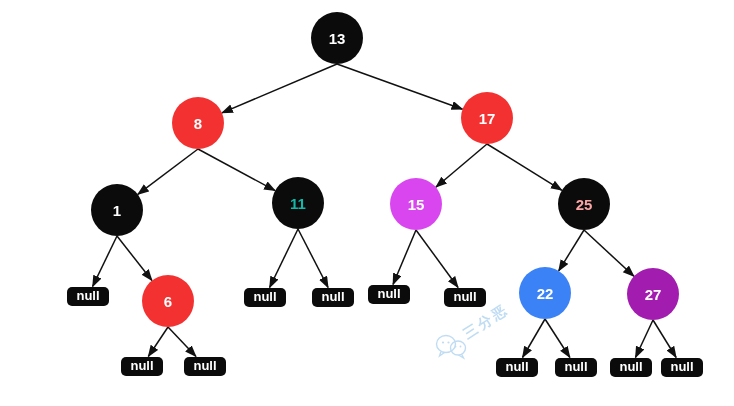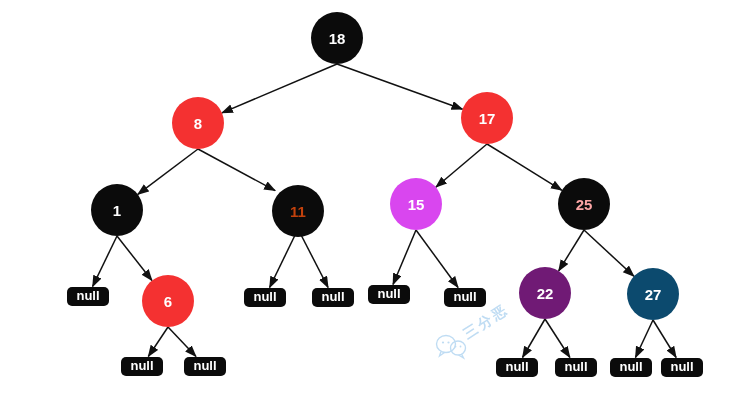--- a/index.html
+++ b/index.html
@@ -95,30 +95,30 @@
         <line x1="168" y1="327" x2="148.33333333333334" y2="356.5" stroke="#111111" stroke-width="1.5" marker-end="url(#arrowhead)"></line>
         <line x1="168" y1="327" x2="195.98717948717947" y2="356.5" stroke="#111111" stroke-width="1.5" marker-end="url(#arrowhead)"></line>
         <line x1="545" y1="319" x2="522.5416666666666" y2="357.5" stroke="#111111" stroke-width="1.5" marker-end="url(#arrowhead)"></line>
         <line x1="545" y1="319" x2="569.8645833333334" y2="357.5" stroke="#111111" stroke-width="1.5" marker-end="url(#arrowhead)"></line>
         <line x1="653" y1="320" x2="635.4468085106383" y2="357.5" stroke="#111111" stroke-width="1.5" marker-end="url(#arrowhead)"></line>
         <line x1="653" y1="320" x2="676.1382978723404" y2="357.5" stroke="#111111" stroke-width="1.5" marker-end="url(#arrowhead)"></line>
       </g>
   </svg>
 
   <div id="node-layer">
-      <div class="tree-node" style="left: 311px; top: 12px; height: 52px; width: 52px; background: rgb(11, 11, 11); color: rgb(255, 255, 255);">18</div>
+      <div class="tree-node" style="left: 311px; top: 12px; height: 52px; width: 52px; background: rgb(11, 11, 11); color: rgb(255, 255, 255);">13</div>
       <div class="tree-node" style="left: 172px; top: 97px; height: 52px; width: 52px; background: rgb(244, 49, 49); color: rgb(255, 255, 255);">8</div>
       <div class="tree-node" style="left: 461px; top: 92px; height: 52px; width: 52px; background: rgb(244, 49, 49); color: rgb(255, 255, 255);">17</div>
       <div class="tree-node" style="left: 91px; top: 184px; height: 52px; width: 52px; background: rgb(11, 11, 11); color: rgb(255, 255, 255);">1</div>
-      <div class="tree-node" style="left: 272px; top: 185px; height: 52px; width: 52px; background: rgb(11, 11, 11); color: #c2410c;">11</div>
+      <div class="tree-node" style="left: 272px; top: 177px; height: 52px; width: 52px; background: rgb(11, 11, 11); color: #14b8a6;">11</div>
       <div class="tree-node" style="left: 390px; top: 178px; height: 52px; width: 52px; background: #d946ef; color: rgb(255, 255, 255);">15</div>
       <div class="tree-node" style="left: 558px; top: 178px; height: 52px; width: 52px; background: rgb(11, 11, 11); color: #fca5a5;">25</div>
       <div class="tree-node" style="left: 142px; top: 275px; height: 52px; width: 52px; background: rgb(244, 49, 49); color: rgb(255, 255, 255);">6</div>
-      <div class="tree-node" style="left: 519px; top: 267px; height: 52px; width: 52px; background: #701a75; color: rgb(255, 255, 255);">22</div>
-      <div class="tree-node" style="left: 627px; top: 268px; height: 52px; width: 52px; background: #0c4a6e; color: rgb(255, 255, 255);">27</div>
+      <div class="tree-node" style="left: 519px; top: 267px; height: 52px; width: 52px; background: #3b82f6; color: rgb(255, 255, 255);">22</div>
+      <div class="tree-node" style="left: 627px; top: 268px; height: 52px; width: 52px; background: #a21caf; color: rgb(255, 255, 255);">27</div>
       <div class="null-leaf" style="left: 67px; top: 286.5px; width: 42px; height: 19px; background: rgb(11, 11, 11); color: rgb(255, 255, 255);">null</div>
       <div class="null-leaf" style="left: 244px; top: 287.5px; width: 42px; height: 19px; background: rgb(11, 11, 11); color: rgb(255, 255, 255);">null</div>
       <div class="null-leaf" style="left: 312px; top: 287.5px; width: 42px; height: 19px; background: rgb(11, 11, 11); color: rgb(255, 255, 255);">null</div>
       <div class="null-leaf" style="left: 368px; top: 284.5px; width: 42px; height: 19px; background: rgb(11, 11, 11); color: rgb(255, 255, 255);">null</div>
       <div class="null-leaf" style="left: 444px; top: 287.5px; width: 42px; height: 19px; background: rgb(11, 11, 11); color: rgb(255, 255, 255);">null</div>
       <div class="null-leaf" style="left: 121px; top: 356.5px; width: 42px; height: 19px; background: rgb(11, 11, 11); color: rgb(255, 255, 255);">null</div>
       <div class="null-leaf" style="left: 184px; top: 356.5px; width: 42px; height: 19px; background: rgb(11, 11, 11); color: rgb(255, 255, 255);">null</div>
       <div class="null-leaf" style="left: 496px; top: 357.5px; width: 42px; height: 19px; background: rgb(11, 11, 11); color: rgb(255, 255, 255);">null</div>
       <div class="null-leaf" style="left: 555px; top: 357.5px; width: 42px; height: 19px; background: rgb(11, 11, 11); color: rgb(255, 255, 255);">null</div>
       <div class="null-leaf" style="left: 610px; top: 357.5px; width: 42px; height: 19px; background: rgb(11, 11, 11); color: rgb(255, 255, 255);">null</div>

